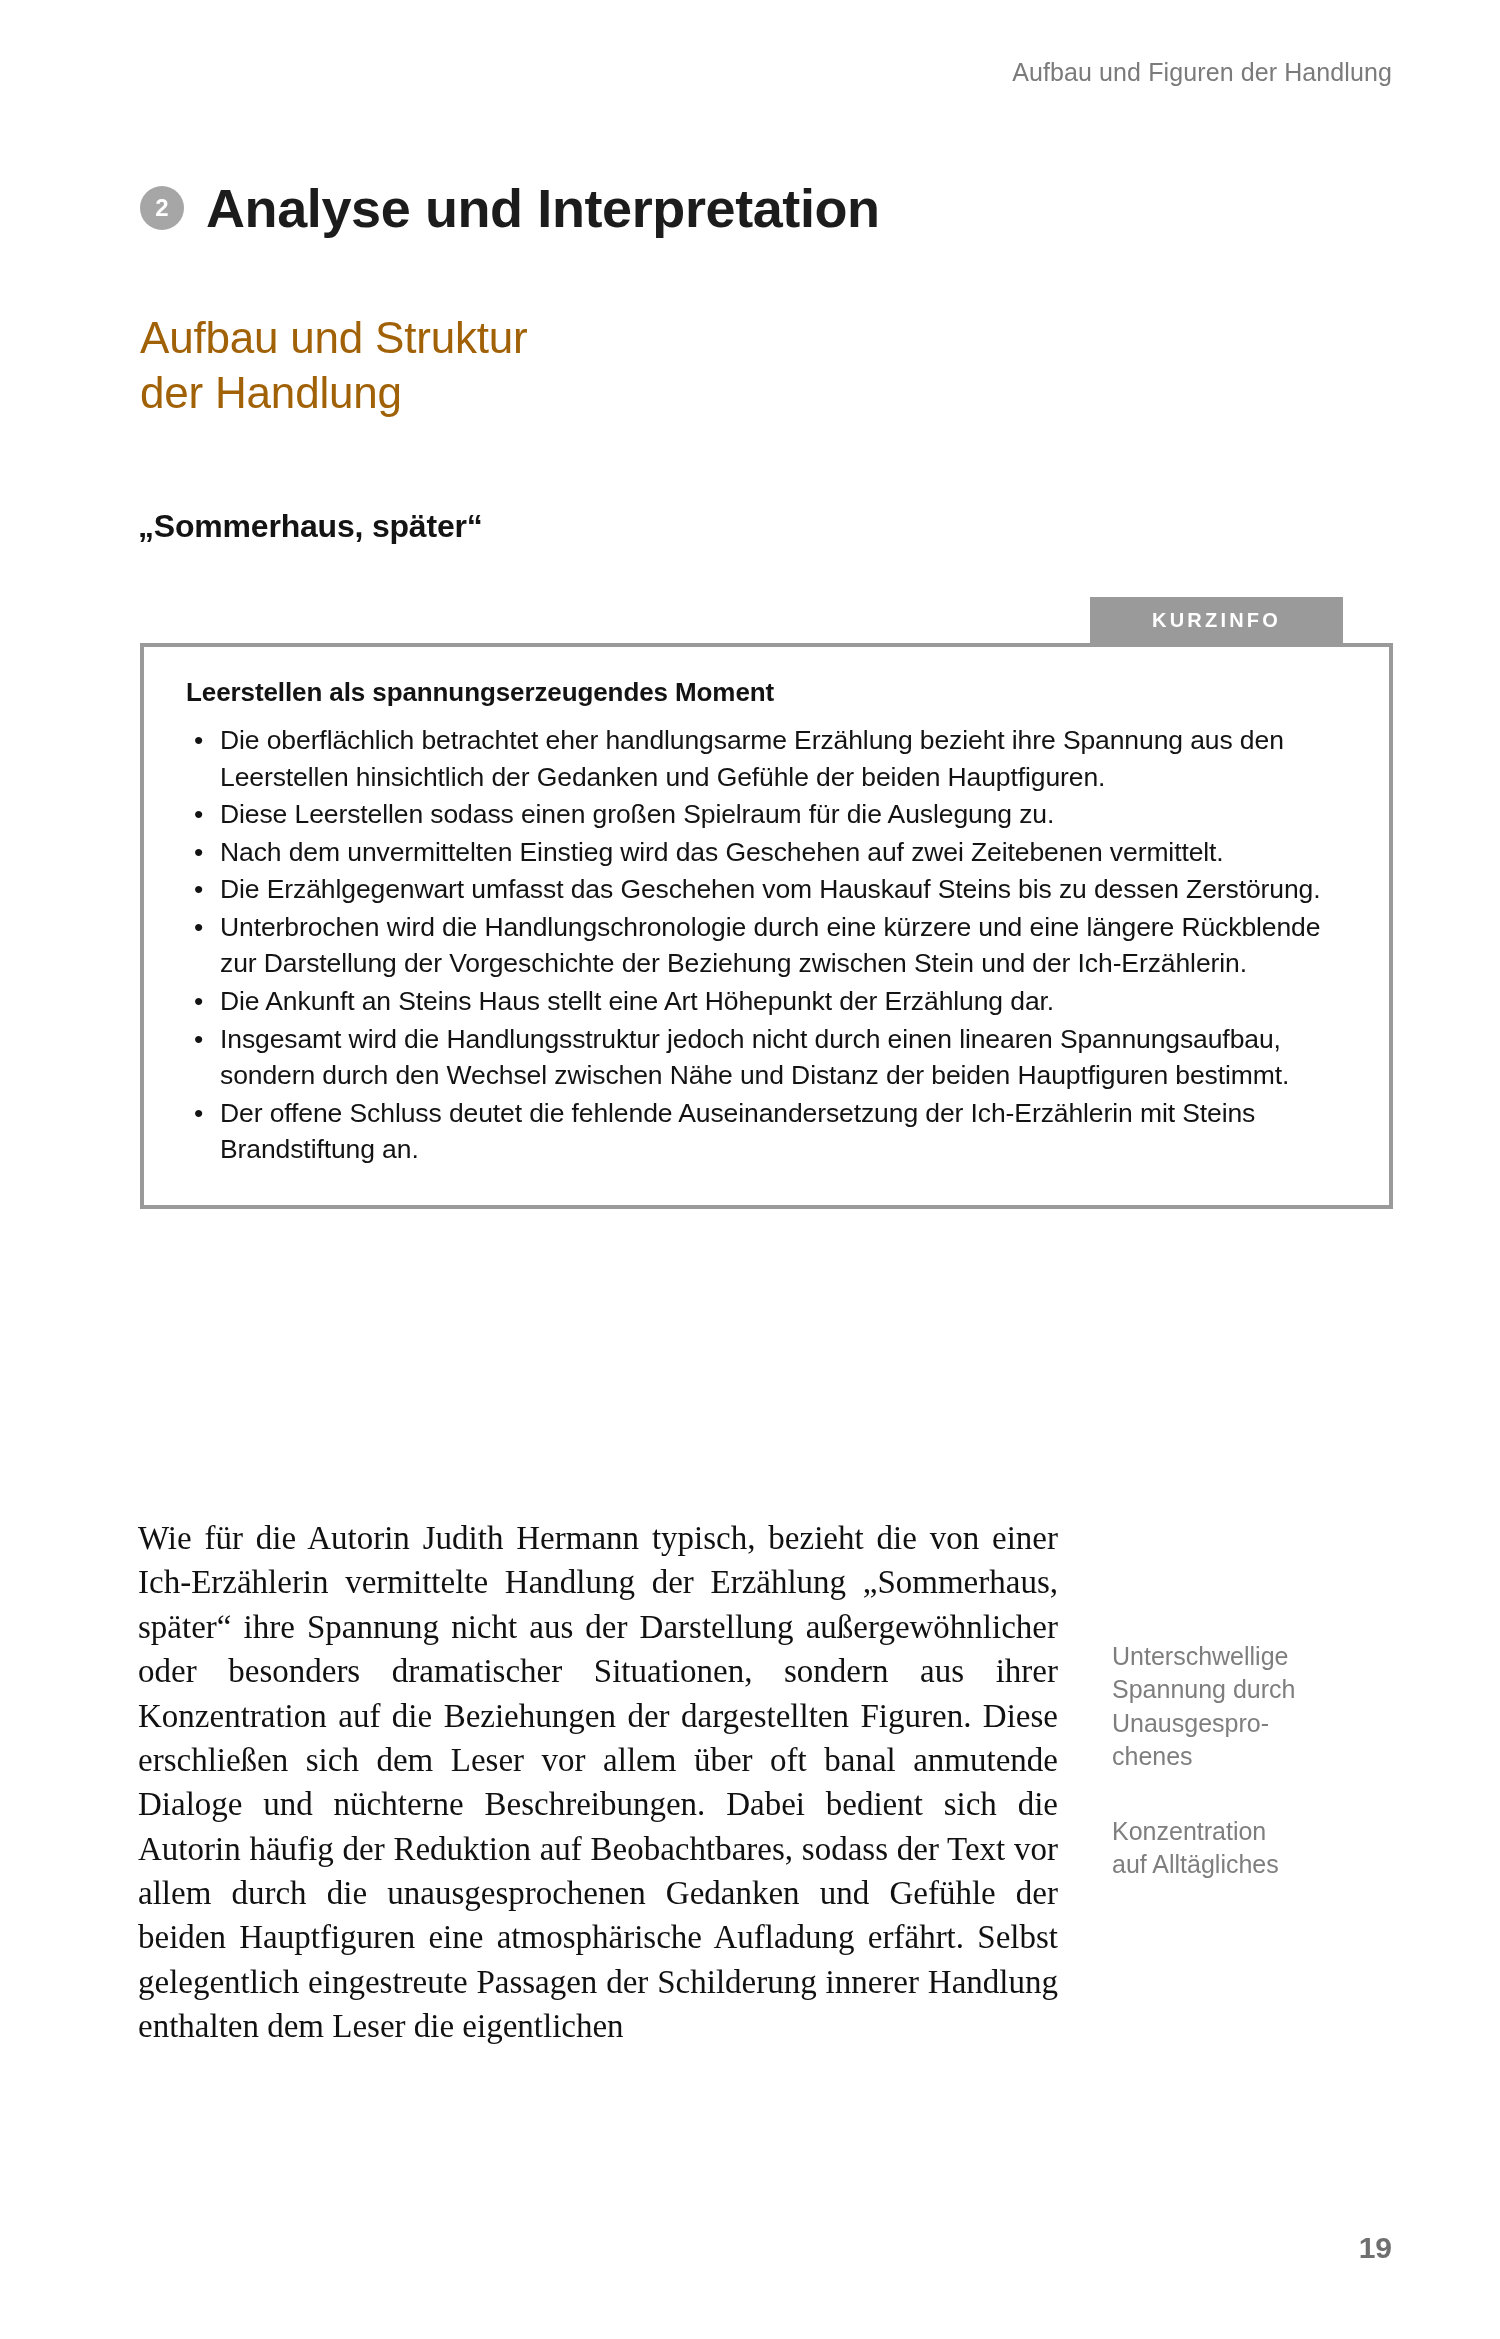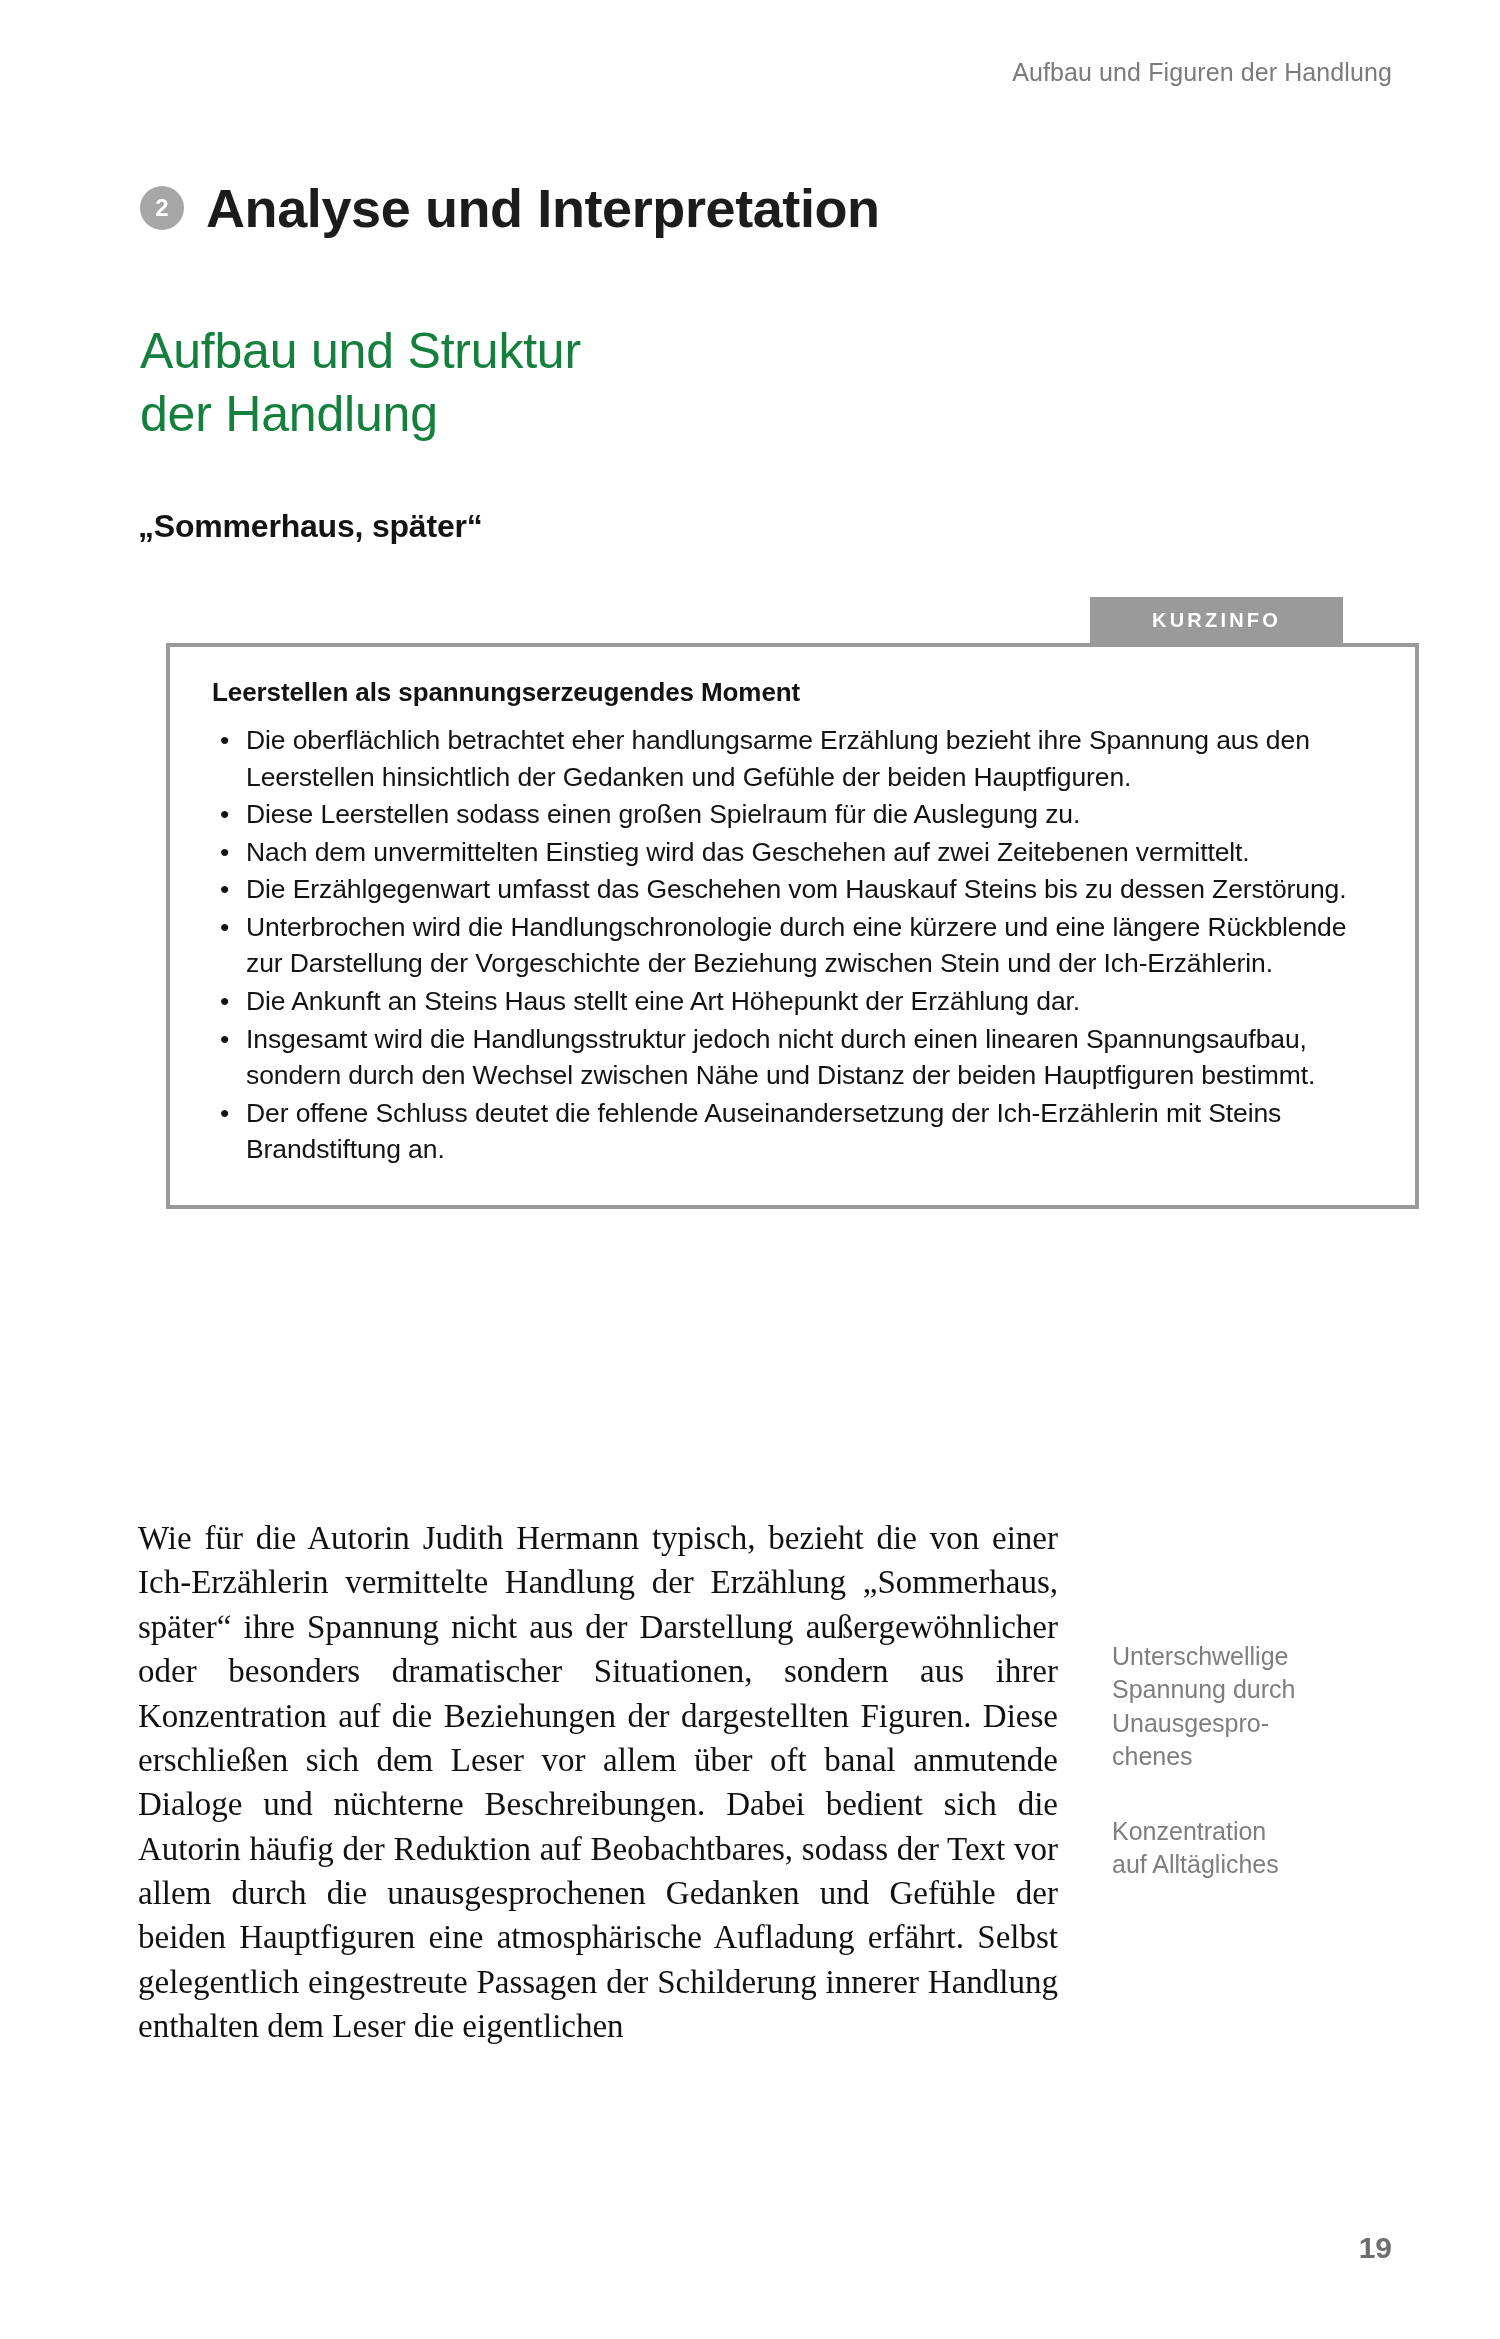--- a/index.html
+++ b/index.html
@@ -62,24 +62,24 @@
     font-weight: bold;
     color: #1c1c1c;
     letter-spacing: -0.4px;
     line-height: 1.05;
     white-space: nowrap;
   }
 
   
   .section-heading {
     position: absolute;
-    top: 320px;
+    top: 310px;
     left: 140px;
-    font-size: 50px;
-    color: #15803d;
+    font-size: 44px;
+    color: #a16207;
     line-height: 1.25;
     letter-spacing: -0.2px;
   }
   .section-heading div { white-space: nowrap; }
 
   
   .work-title {
     position: absolute;
     top: 508px;
     left: 138px;
@@ -111,21 +111,20 @@
   
   .kurzinfo-box {
     position: absolute;
     top: 643px;
     left: 140px;
     width: 1253px;
     box-sizing: border-box;
     border: 4px solid #9a9a9a;
     background: #ffffff;
     padding: 30px 34px 36px 42px;
-    margin-left: 26px;
   }
   .kurzinfo-box-title {
     font-size: 26px;
     font-weight: bold;
     color: #131313;
     margin-bottom: 14px;
     letter-spacing: -0.1px;
   }
   .kurzinfo-list {
     list-style: none;

